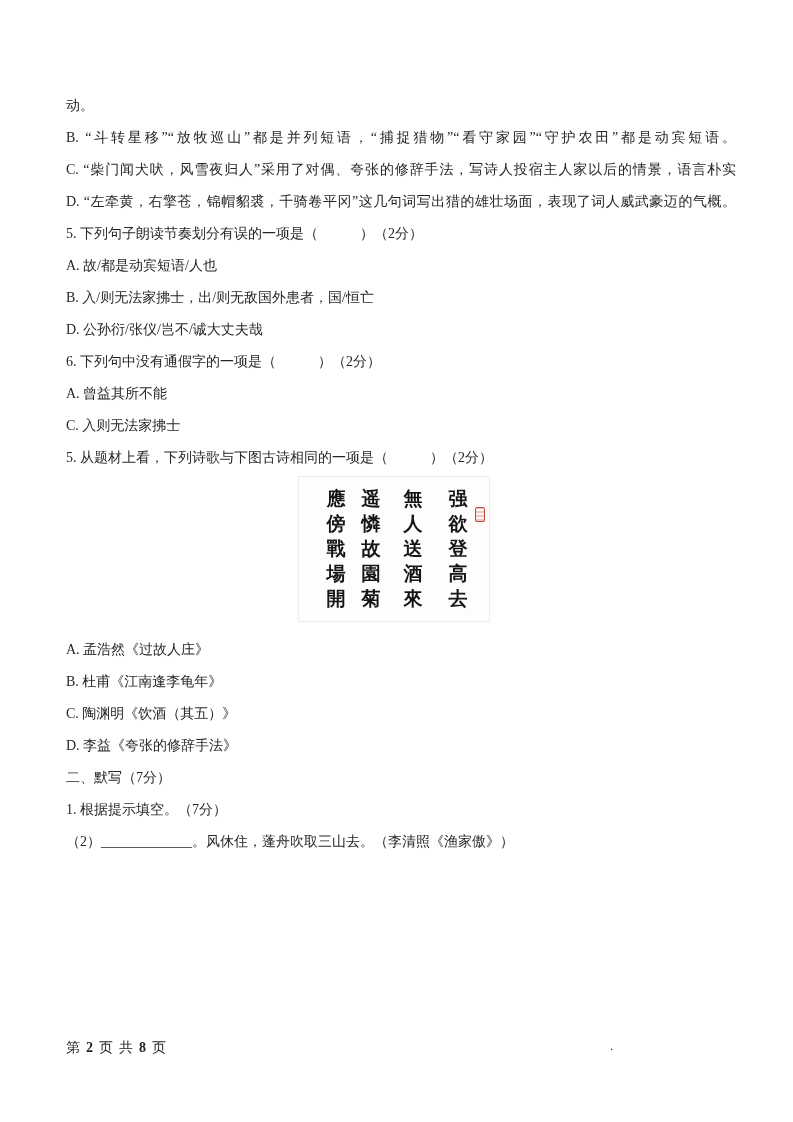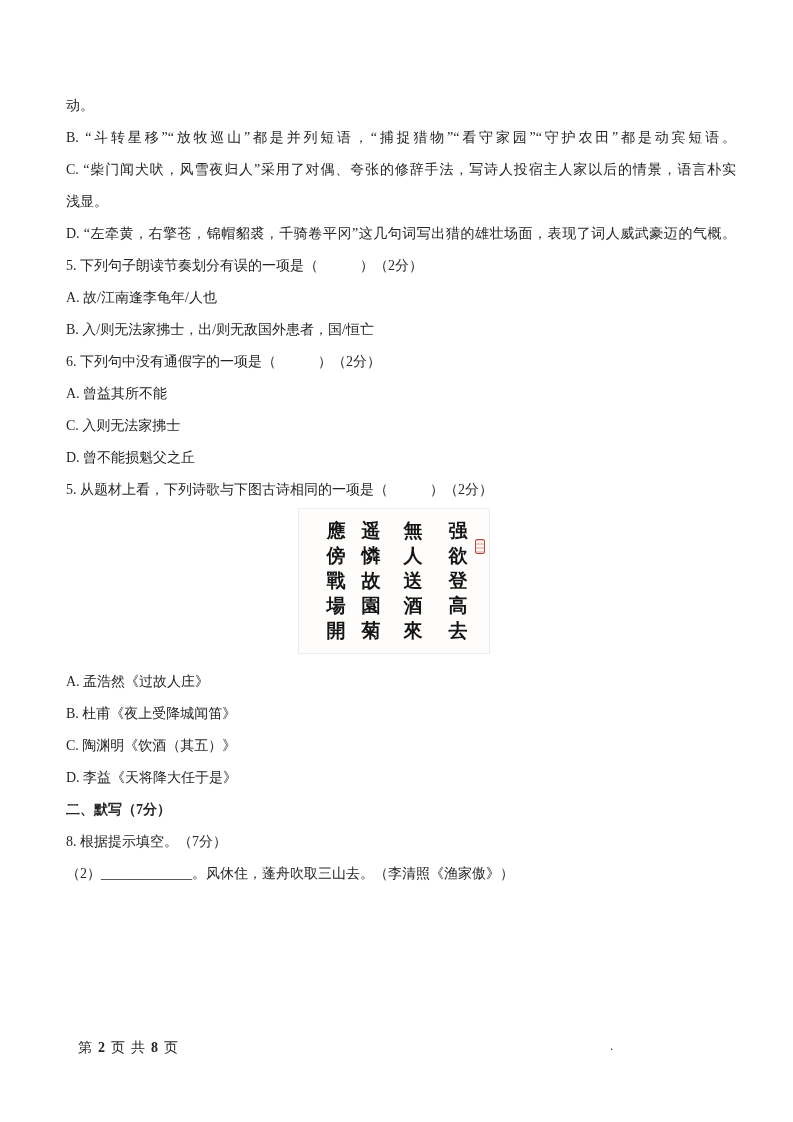--- a/index.html
+++ b/index.html
@@ -24,21 +24,21 @@
     font-size: 14px;
     line-height: 32px;
     height: 32px;
     white-space: pre;
     color: #262626;
   }
   .line.fill {
     text-align: justify;
     text-align-last: justify;
   }
-  .line.bold { font-weight: bold; }
+  .line.bold { font-weight: normal; }
 
   
   .calligraphy {
     position: relative;
     width: 192px;
     height: 146px;
     margin: 2px 0 12px 232px;
     background: #fefdfc;
     border: 1px solid #ececea;
   }
@@ -55,49 +55,48 @@
   .seal {
     position: absolute; left: 176px; top: 30px;
     width: 10px; height: 15px;
     border: 1px solid #b5483f;
     border-radius: 2px;
     background: repeating-linear-gradient(0deg, #eec9c4 0 2px, #fdf3f1 2px 4px);
   }
 
   .footer {
     position: absolute; left: 66px; top: 1036px;
-    font-size: 14px; line-height: 24px; color: #262626; margin-left: 12px;
+    font-size: 14px; line-height: 24px; color: #262626;
   }
   .footer span { margin-right: 6px; }
   .footer .bold { font-weight: bold; }
   .stray {
     position: absolute; left: 610px; top: 1038px;
     font-size: 13px; color: #333;
   }
 </style>
 </head>
 <body>
 
 <div class="page">
   <div class="content">
 
     <div class="line">动。</div>
     <div class="line fill">B. “斗转星移”“放牧巡山”都是并列短语，“捕捉猎物”“看守家园”“守护农田”都是动宾短语。</div>
     <div class="line fill">C. “柴门闻犬吠，风雪夜归人”采用了对偶、夸张的修辞手法，写诗人投宿主人家以后的情景，语言朴实</div>
-    <div class="line">浅显。</div>
     <div class="line fill">D. “左牵黄，右擎苍，锦帽貂裘，千骑卷平冈”这几句词写出猎的雄壮场面，表现了词人威武豪迈的气概。</div>
 
     <div class="line">5. 下列句子朗读节奏划分有误的一项是（　　　）（2分）</div>
-    <div class="line">A. 故/江南逢李龟年/人也</div>
+    <div class="line">A. 故/都是动宾短语/人也</div>
     <div class="line">B. 入/则无法家拂士，出/则无敌国外患者，国/恒亡</div>
+    <div class="line">D. 公孙衍/张仪/岂不/诚大丈夫哉</div>
 
     <div class="line">6. 下列句中没有通假字的一项是（　　　）（2分）</div>
     <div class="line">A. 曾益其所不能</div>
     <div class="line">C. 入则无法家拂士</div>
-    <div class="line">D. 曾不能损魁父之丘</div>
 
     <div class="line">5. 从题材上看，下列诗歌与下图古诗相同的一项是（　　　）（2分）</div>
 
     <div class="calligraphy">
       <div class="ccol c0">
         <div class="cchar">强</div>
         <div class="cchar">欲</div>
         <div class="cchar">登</div>
         <div class="cchar">高</div>
         <div class="cchar">去</div>
@@ -120,26 +119,26 @@
         <div class="cchar">應</div>
         <div class="cchar">傍</div>
         <div class="cchar">戰</div>
         <div class="cchar">場</div>
         <div class="cchar">開</div>
       </div>
       <div class="seal"></div>
     </div>
 
     <div class="line">A. 孟浩然《过故人庄》</div>
-    <div class="line">B. 杜甫《夜上受降城闻笛》</div>
+    <div class="line">B. 杜甫《江南逢李龟年》</div>
     <div class="line">C. 陶渊明《饮酒（其五）》</div>
-    <div class="line">D. 李益《天将降大任于是》</div>
+    <div class="line">D. 李益《夸张的修辞手法》</div>
 
     <div class="line bold">二、默写（7分）</div>
-    <div class="line">8. 根据提示填空。（7分）</div>
+    <div class="line">1. 根据提示填空。（7分）</div>
     <div class="line">（2）_____________。风休住，蓬舟吹取三山去。（李清照《渔家傲》）</div>
 
   </div>
 
   <div class="footer">
     <span>第</span><span class="bold">2</span><span>页</span><span>共</span><span class="bold">8</span><span>页</span>
   </div>
 
   <span class="stray">.</span>
 </div>

